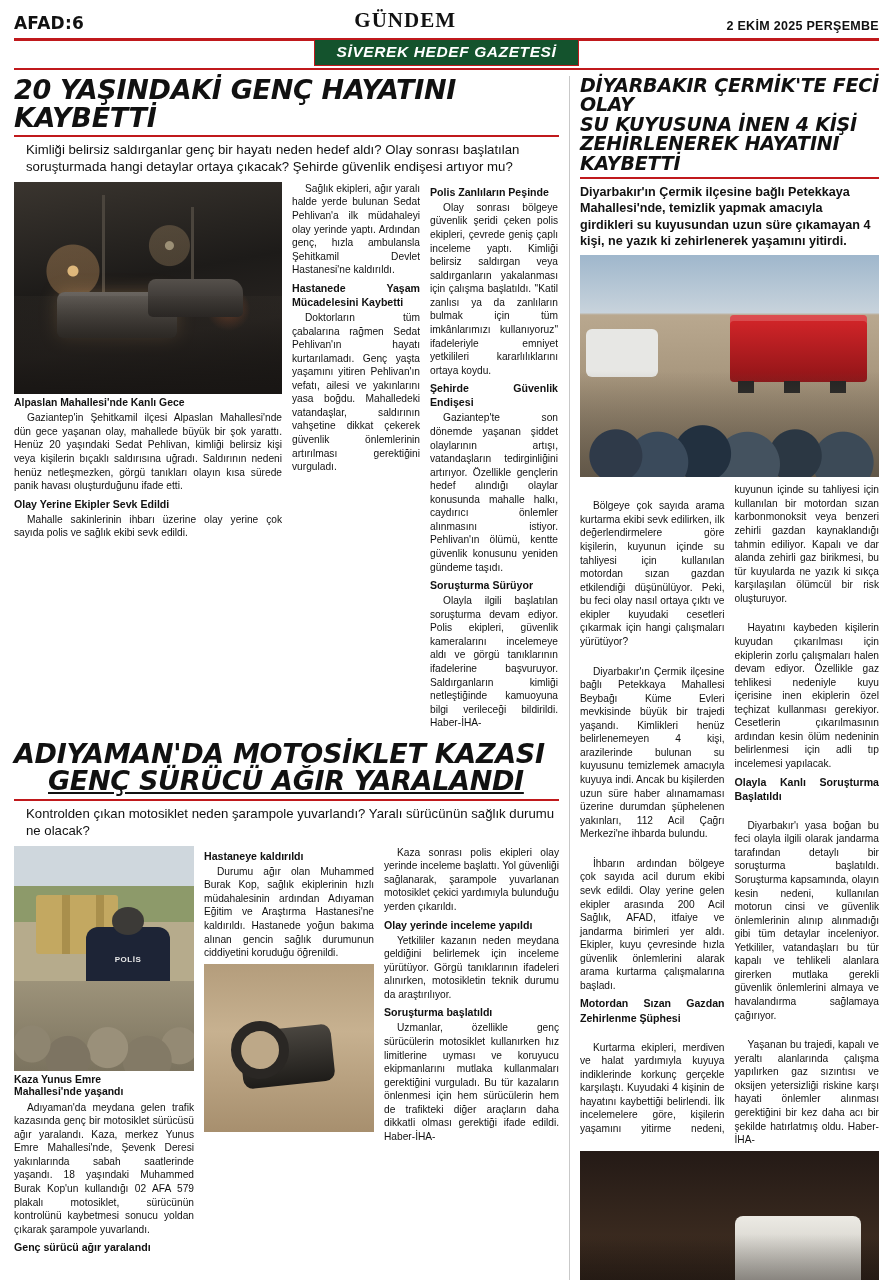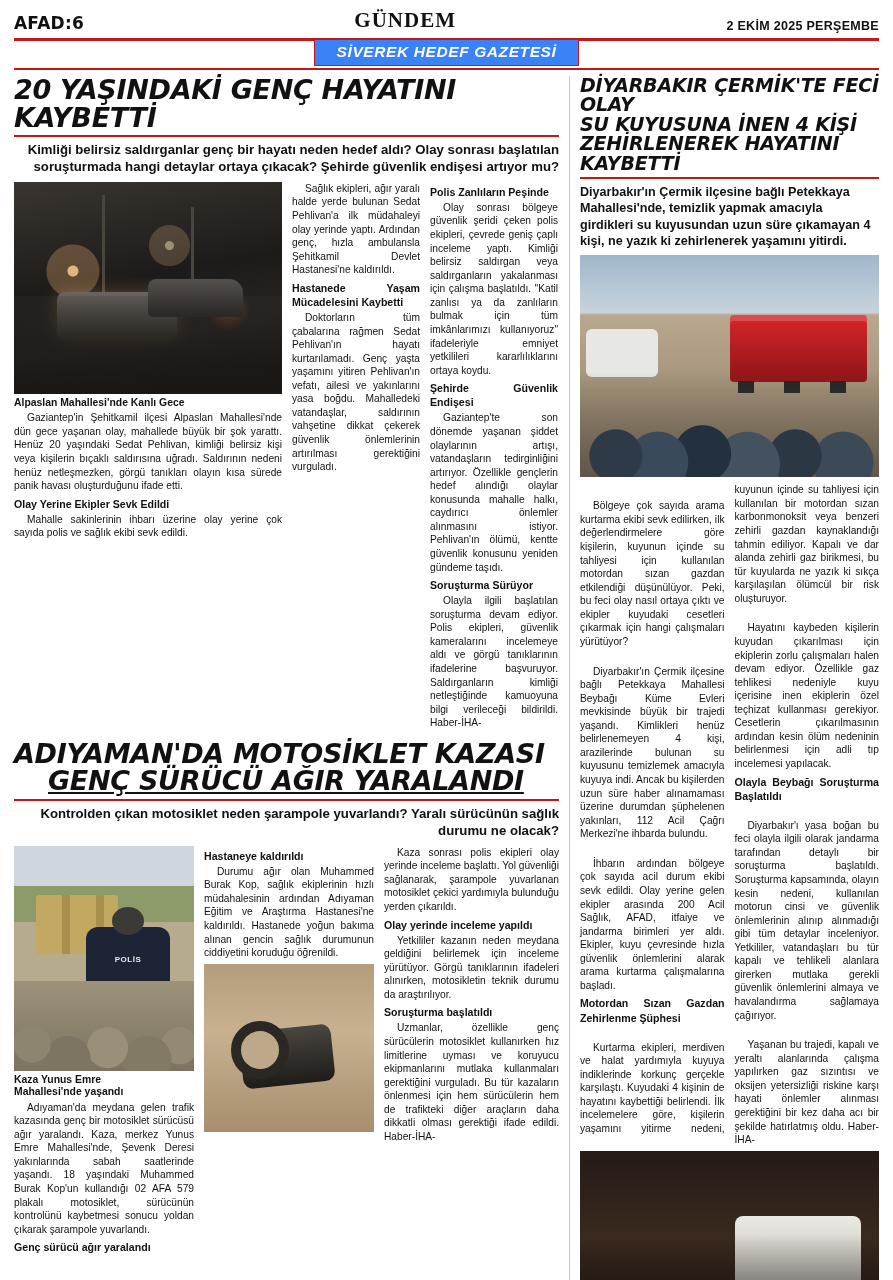--- a/index.html
+++ b/index.html
@@ -16,21 +16,21 @@
 
   
   .masthead { display:flex; align-items:flex-end; justify-content:space-between; padding-bottom:2px; }
   .mast-left { font-size:17px; font-weight:bold; letter-spacing:.2px; font-family:"DejaVu Sans", sans-serif; }
   .mast-center { font-size:21px; font-weight:bold; letter-spacing:1px; font-family:"Liberation Serif", serif; }
   .mast-right { font-size:12.5px; font-weight:bold; letter-spacing:.3px; }
   .mast-rule { height:3px; background:#c0191c; margin-top:3px; }
 
   .banner-wrap { display:flex; justify-content:center; margin-top:-2px; }
   .banner {
-    background:#3b82f6; color:#fff; font-weight:bold; font-size:15.5px;
+    background:#14532d; color:#fff; font-weight:bold; font-size:15.5px;
     letter-spacing:.6px; padding:3px 22px 4px 22px; font-style:italic;
     font-family:"Liberation Sans", sans-serif;
     border:1px solid #c0191c;
   }
   .banner-rule { height:2px; background:#c0191c; margin-top:2px; }
 
   
   .cols { display:flex; gap:10px; margin-top:6px; }
   .col-left { width:545px; }
   .col-right { width:318px; border-left:1px solid #c9c9c9; padding-left:10px; }
@@ -38,21 +38,21 @@
   h1.headline {
     font-family:"DejaVu Sans", sans-serif;
     font-weight:bold; font-style:italic;
     color:#111; margin:0; line-height:1.02;
   }
   .hl-1 { font-size:27px; letter-spacing:-0.3px; }
   .hl-2 { font-size:27px; letter-spacing:-0.3px; margin-top:1px; }
   .hl-r1 { font-size:19px; letter-spacing:-0.2px; }
   .rule-red { height:2px; background:#c0191c; margin:4px 0 5px 0; }
 
-  .deck { font-size:13.2px; font-weight:bold; line-height:1.28; margin:0 0 6px 0;text-align:right; }
+  .deck { font-size:13.2px; font-weight:normal; line-height:1.28; margin:0 0 6px 12px; }
   .deck-r { font-size:12.6px; font-weight:bold; line-height:1.3; margin:0 0 6px 0; }
 
   .photo { width:100%; display:block; border:0; }
   .cap { font-size:10.4px; font-weight:bold; line-height:1.2; margin:3px 0 2px 0; }
   .body2r { column-count:2; column-gap:10px; font-size:10.2px; line-height:1.33; text-align:justify; }
   .body2 p, .body2r p { margin:16px 0 4px 0; text-indent:13px; }
   .sub { font-weight:bold; font-size:10.6px; margin:3px 0 2px 0; text-indent:0 !important; }
 
   
   .img { position:relative; overflow:hidden; }
@@ -260,21 +260,21 @@
           <div class="crowd"></div>
         </div>
 
         <div class="body2r" style="margin-top:6px;">
           <p>Bölgeye çok sayıda arama kurtarma ekibi sevk edilirken, ilk değerlendirmelere göre kişilerin, kuyunun içinde su tahliyesi için kullanılan motordan sızan gazdan etkilendiği düşünülüyor. Peki, bu feci olay nasıl ortaya çıktı ve ekipler kuyudaki cesetleri çıkarmak için hangi çalışmaları yürütüyor?</p>
           <p>Diyarbakır'ın Çermik ilçesine bağlı Petekkaya Mahallesi Beybağı Küme Evleri mevkisinde büyük bir trajedi yaşandı. Kimlikleri henüz belirlenemeyen 4 kişi, arazilerinde bulunan su kuyusunu temizlemek amacıyla kuyuya indi. Ancak bu kişilerden uzun süre haber alınamaması üzerine durumdan şüphelenen yakınları, 112 Acil Çağrı Merkezi'ne ihbarda bulundu.</p>
           <p>İhbarın ardından bölgeye çok sayıda acil durum ekibi sevk edildi. Olay yerine gelen ekipler arasında 200 Acil Sağlık, AFAD, itfaiye ve jandarma birimleri yer aldı. Ekipler, kuyu çevresinde hızla güvenlik önlemlerini alarak arama kurtarma çalışmalarına başladı.</p>
           <div class="sub">Motordan Sızan Gazdan Zehirlenme Şüphesi</div>
           <p>Kurtarma ekipleri, merdiven ve halat yardımıyla kuyuya indiklerinde korkunç gerçekle karşılaştı. Kuyudaki 4 kişinin de hayatını kaybettiği belirlendi. İlk incelemelere göre, kişilerin yaşamını yitirme nedeni, kuyunun içinde su tahliyesi için kullanılan bir motordan sızan karbonmonoksit veya benzeri zehirli gazdan kaynaklandığı tahmin ediliyor. Kapalı ve dar alanda zehirli gaz birikmesi, bu tür kuyularda ne yazık ki sıkça karşılaşılan ölümcül bir risk oluşturuyor.</p>
           <p>Hayatını kaybeden kişilerin kuyudan çıkarılması için ekiplerin zorlu çalışmaları halen devam ediyor. Özellikle gaz tehlikesi nedeniyle kuyu içerisine inen ekiplerin özel teçhizat kullanması gerekiyor. Cesetlerin çıkarılmasının ardından kesin ölüm nedeninin belirlenmesi için adli tıp incelemesi yapılacak.</p>
-          <div class="sub">Olayla Beybağı Soruşturma Başlatıldı</div>
+          <div class="sub">Olayla Kanlı Soruşturma Başlatıldı</div>
           <p>Diyarbakır'ı yasa boğan bu feci olayla ilgili olarak jandarma tarafından detaylı bir soruşturma başlatıldı. Soruşturma kapsamında, olayın kesin nedeni, kullanılan motorun cinsi ve güvenlik önlemlerinin alınıp alınmadığı gibi tüm detaylar inceleniyor. Yetkililer, vatandaşları bu tür kapalı ve tehlikeli alanlara girerken mutlaka gerekli güvenlik önlemlerini almaya ve havalandırma sağlamaya çağırıyor.</p>
           <p>Yaşanan bu trajedi, kapalı ve yeraltı alanlarında çalışma yapılırken gaz sızıntısı ve oksijen yetersizliği riskine karşı hayati önlemler alınması gerektiğini bir kez daha acı bir şekilde hatırlatmış oldu. Haber-İHA-</p>
         </div>
 
         <div class="img img-night2 photo" style="margin-top:4px;">
           <div class="car"></div>
           <div class="people"></div>
           <div class="glow"></div>
         </div>
       </div>

